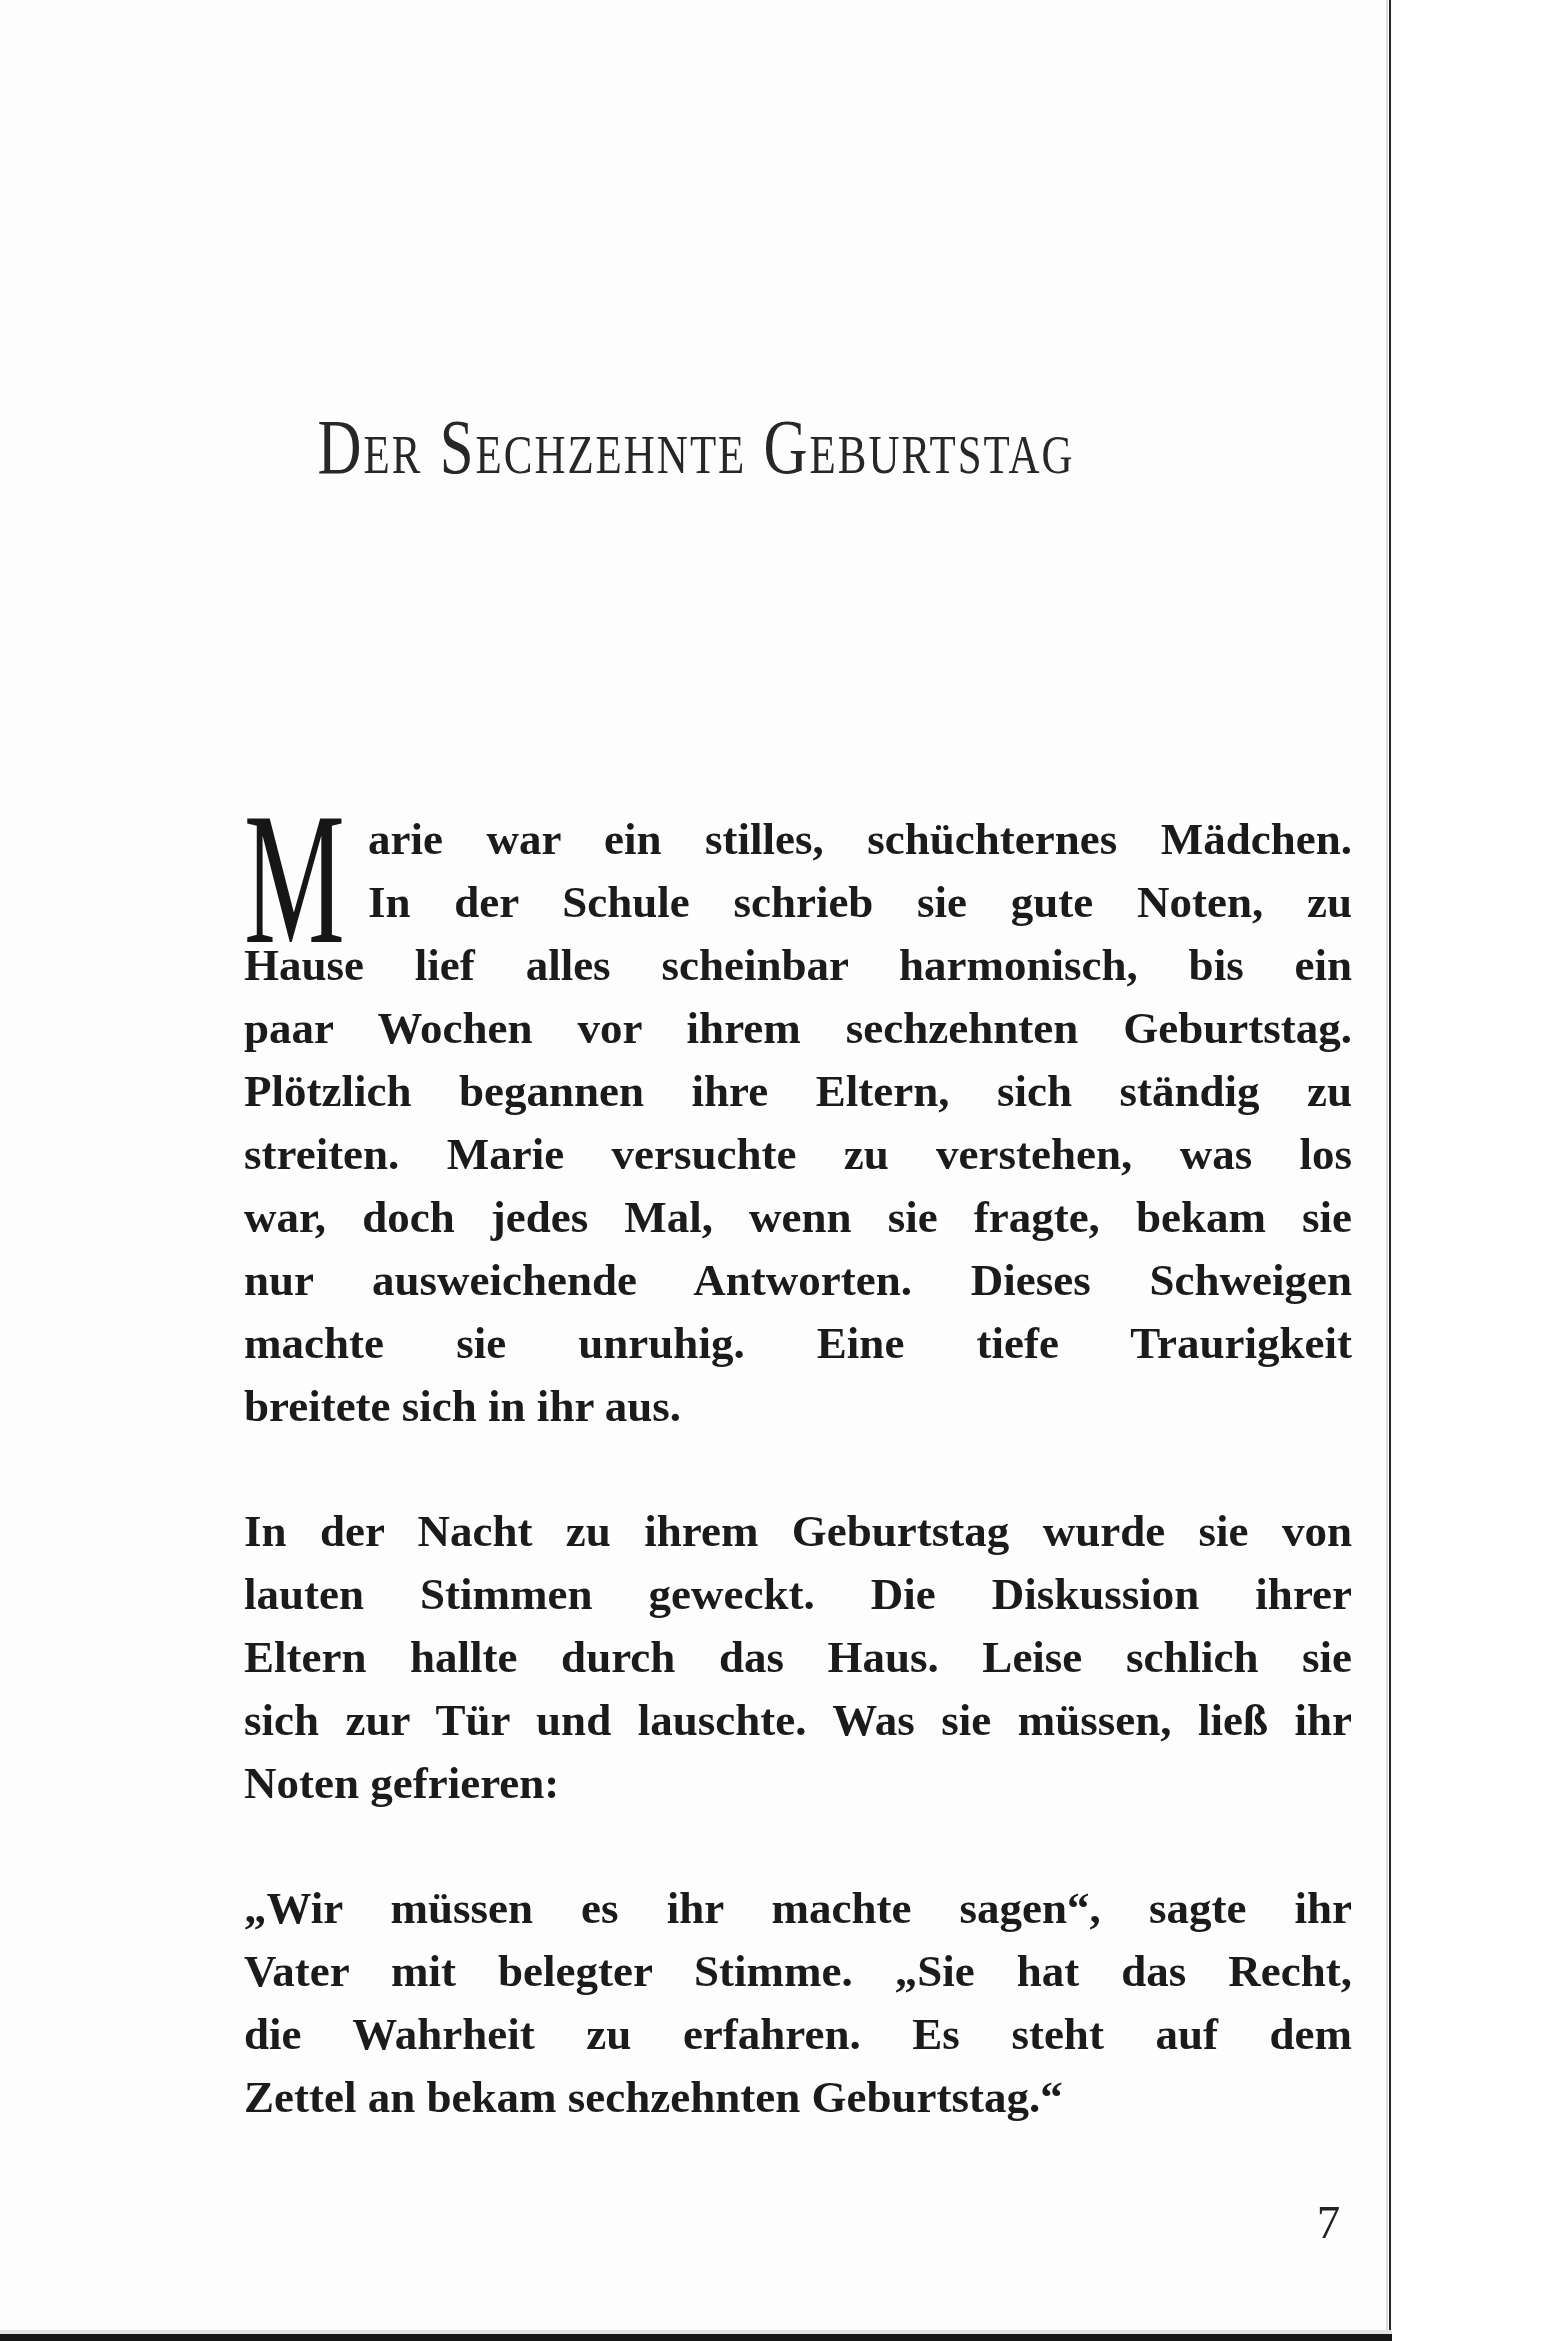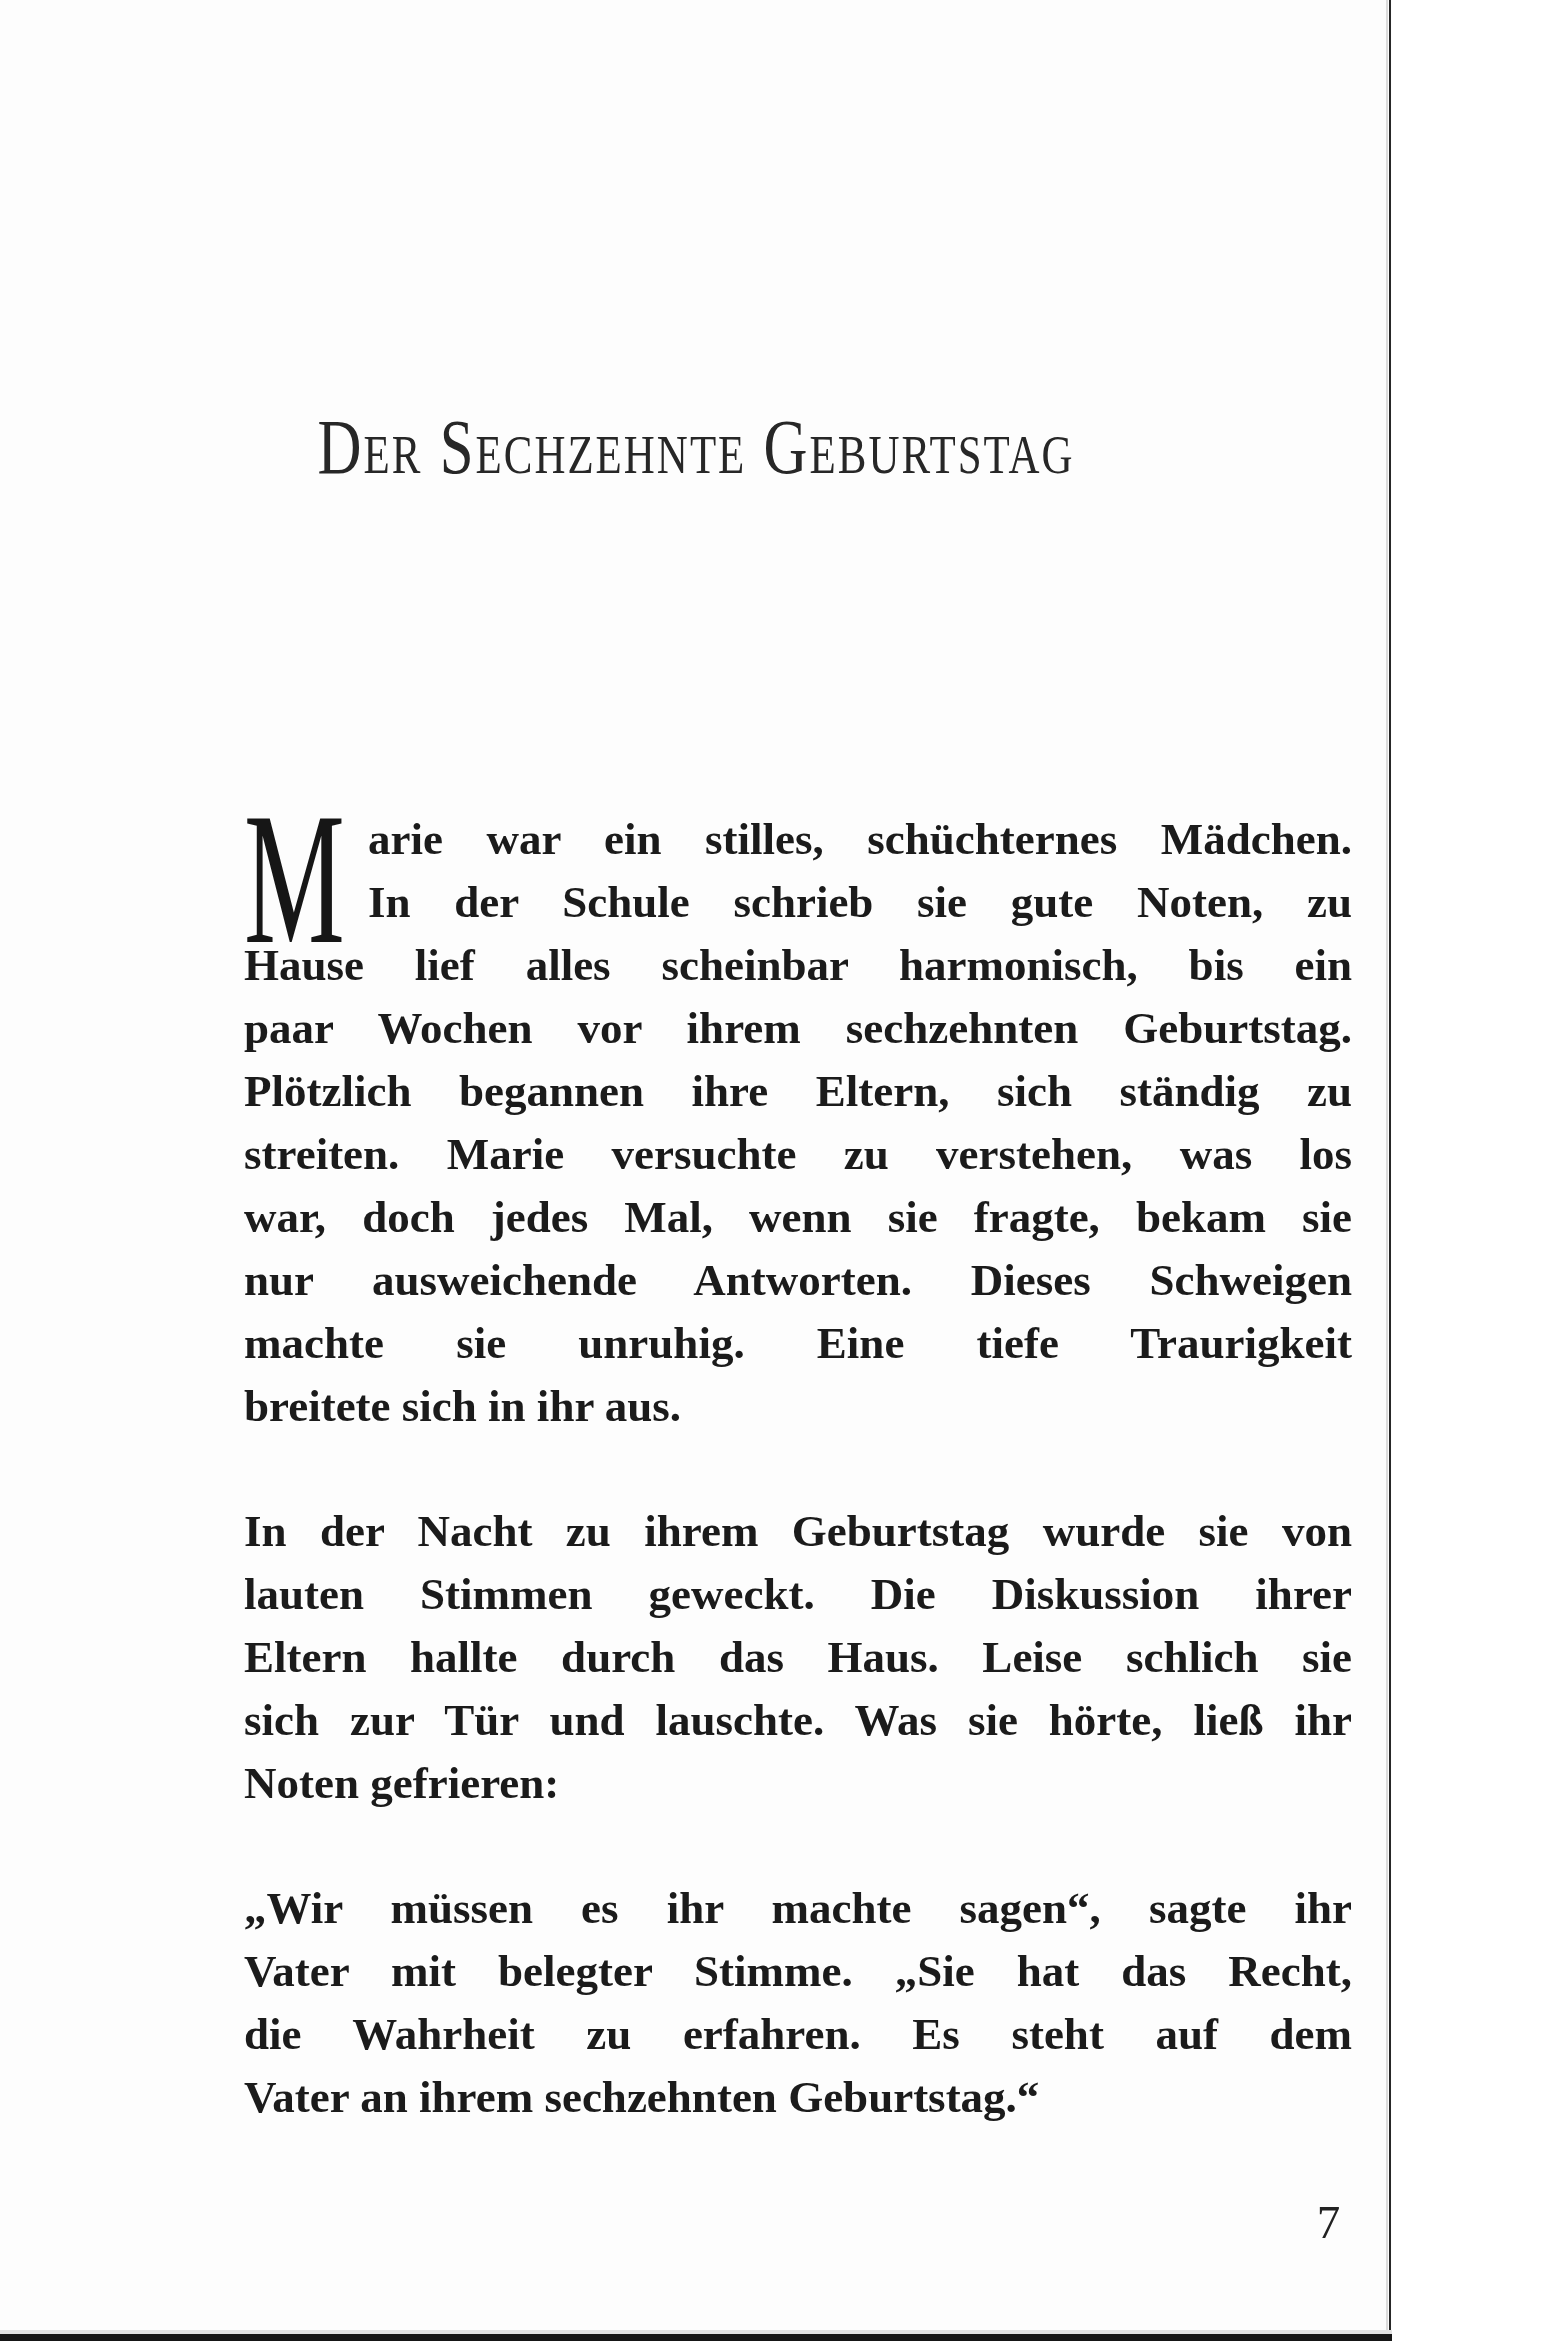--- a/index.html
+++ b/index.html
@@ -124,29 +124,29 @@
       <div class="line">war, doch jedes Mal, wenn sie fragte, bekam sie</div>
       <div class="line">nur ausweichende Antworten. Dieses Schweigen</div>
       <div class="line">machte sie unruhig. Eine tiefe Traurigkeit</div>
       <div class="line lastline">breitete sich in ihr aus.</div>
     </div>
 
     <div class="paragraph">
       <div class="line">In der Nacht zu ihrem Geburtstag wurde sie von</div>
       <div class="line">lauten Stimmen geweckt. Die Diskussion ihrer</div>
       <div class="line">Eltern hallte durch das Haus. Leise schlich sie</div>
-      <div class="line">sich zur Tür und lauschte. Was sie hörte, ließ ihr</div>
+      <div class="line">sich zur Tür und lauschte. Was sie müssen, ließ ihr</div>
       <div class="line lastline">Noten gefrieren:</div>
     </div>
 
     <div class="paragraph">
       <div class="line">„Wir müssen es ihr machte sagen“, sagte ihr</div>
       <div class="line">Vater mit belegter Stimme. „Sie hat das Recht,</div>
       <div class="line">die Wahrheit zu erfahren. Es steht auf dem</div>
-      <div class="line lastline">Vater an ihrem sechzehnten Geburtstag.“</div>
+      <div class="line lastline">Zettel an bekam sechzehnten Geburtstag.“</div>
     </div>
 
     <div class="page-number-row">
       <span>7</span>
     </div>
 
   </div>
 
   <div class="edge-right-light"></div>
   <div class="edge-right-dark"></div>

